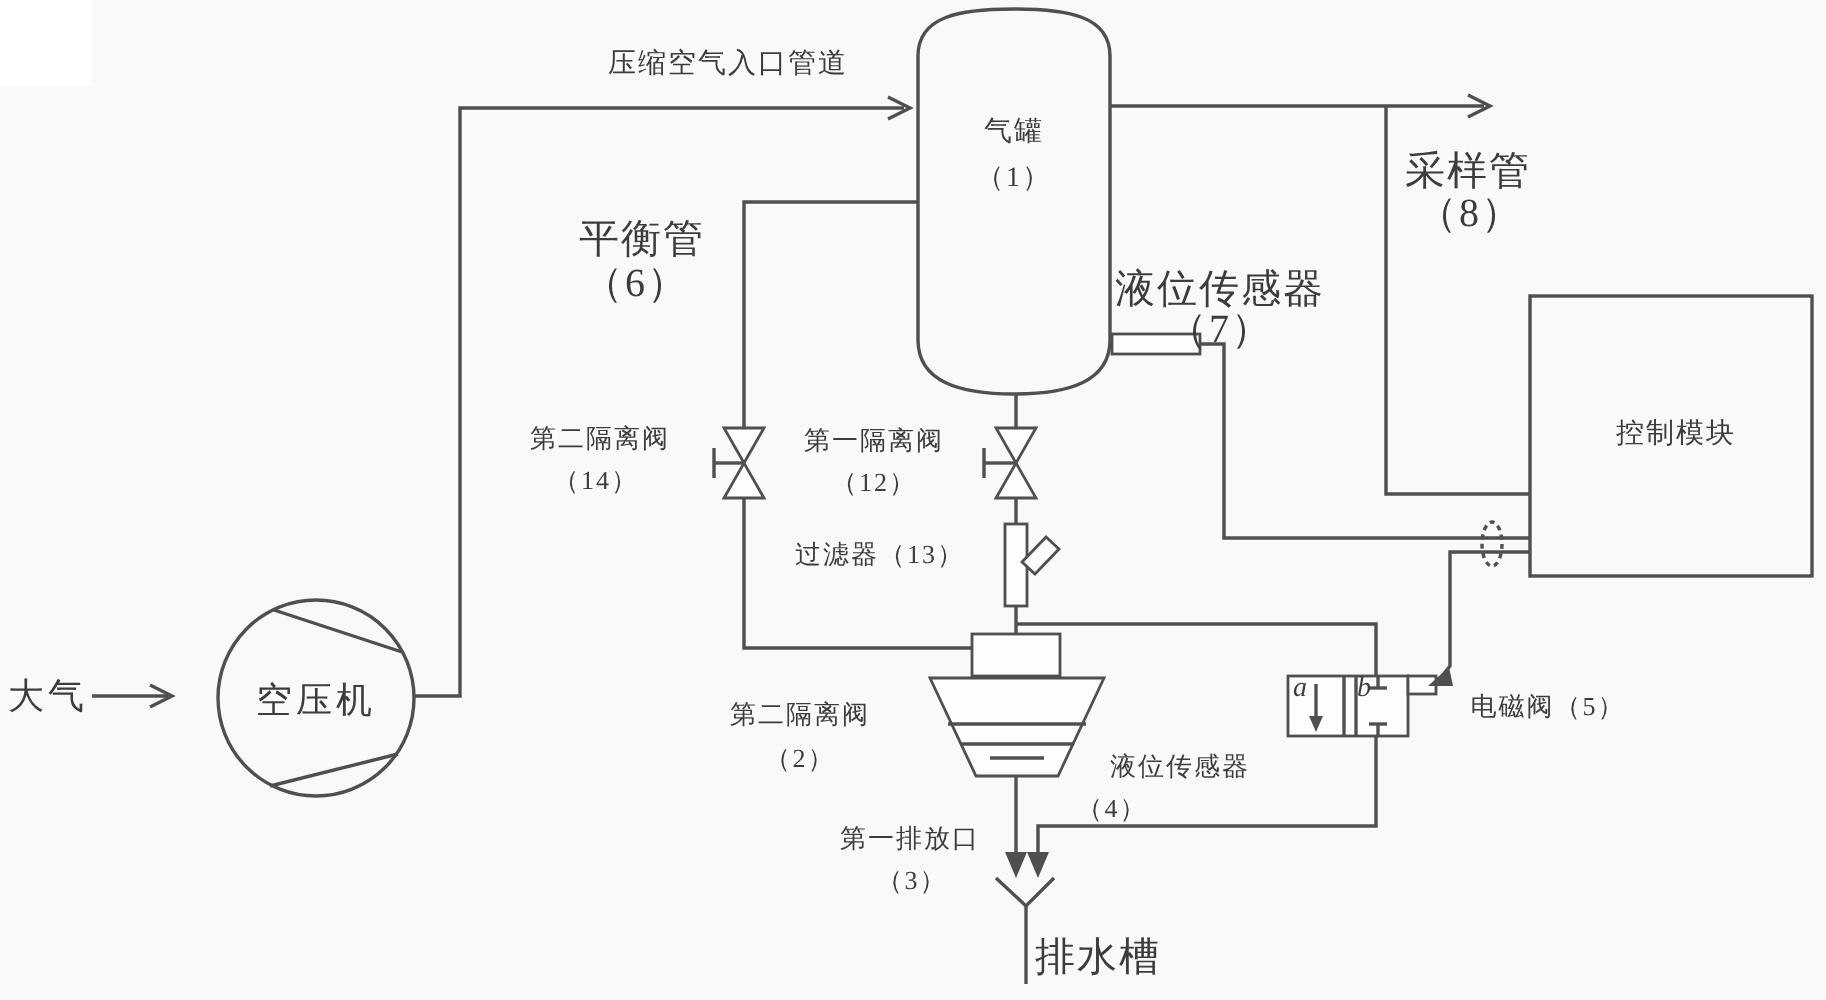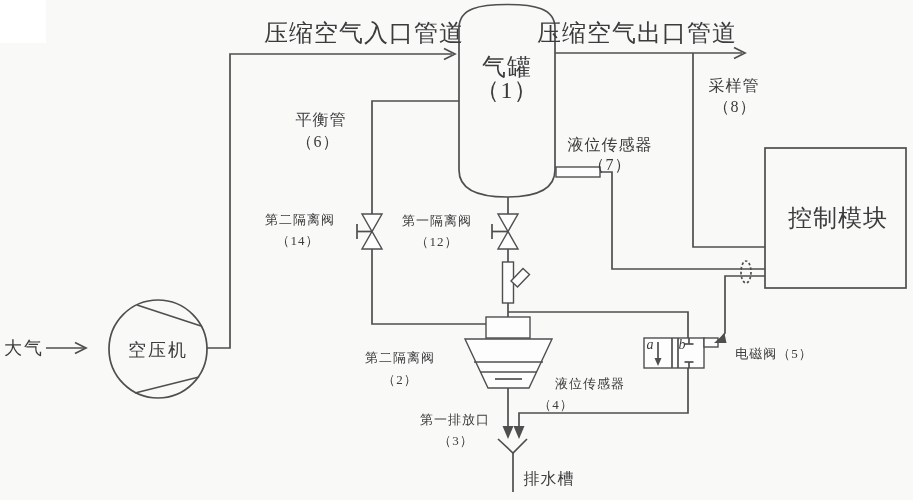--- a/index.html
+++ b/index.html
@@ -9,25 +9,25 @@
     position:relative; width:913px; height:500px;
     background:var(--bg); overflow:hidden;
   }
   .corner-patch { position:absolute; left:0; top:0; width:46px; height:43px; background:#ffffff; }
   svg.linework { position:absolute; left:0; top:0; }
   svg.linework .ln { stroke:var(--line); stroke-width:1.7; fill:none; }
   svg.linework .fl { stroke:var(--line); stroke-width:1.4; fill:#fdfdfd; }
   svg.linework .solid { fill:var(--line); stroke:none; }
   .lbl {
     position:absolute; color:var(--text); white-space:nowrap;
-    transform:translate(-50%,-50%); font-size:16px; letter-spacing:1px;
+    transform:translate(-50%,-50%); font-size:20px; letter-spacing:1px;
     line-height:1; user-select:none;
   }
   .s17 { font-size:13px; }
-  .s19 { font-size:24px; }
+  .s19 { font-size:14px; }
   .s20 { font-size:18px; letter-spacing:2px; }
   .port { font-size:14px; font-style:italic; letter-spacing:0; }
 </style>
 </head>
 <body>
 
 <div class="canvas">
   <div class="corner-patch"></div>
 
   <svg class="linework" width="913" height="500" viewBox="0 0 913 500">
@@ -134,34 +134,34 @@
       <polyline class="ln" points="765,276 725,276 725,333 721,338"></polyline>
       <polygon class="solid" points="714,343 724.5,333.5 726.5,343"></polygon>
     </g>
 
     <ellipse class="ln" cx="746" cy="272" rx="5" ry="11" stroke-dasharray="2.5,2.2"></ellipse>
   </svg>
 
   <div class="lbl s20" style="left:24px;top:348px">大气</div>
   <div class="lbl s20" style="left:158px;top:350px">空压机</div>
   <div class="lbl s19" style="left:364px;top:33px">压缩空气入口管道</div>
-  <div class="lbl s19" style="left:637px;top:33px">压缩空气出口管道</div>
   <div class="lbl s19" style="left:507px;top:67px">气罐</div>
   <div class="lbl s19" style="left:507px;top:90px">（1）</div>
   <div class="lbl" style="left:734px;top:86px">采样管</div>
   <div class="lbl" style="left:735px;top:107px">（8）</div>
   <div class="lbl" style="left:321px;top:120px">平衡管</div>
   <div class="lbl" style="left:318px;top:142px">（6）</div>
   <div class="lbl" style="left:610px;top:145px">液位传感器</div>
   <div class="lbl" style="left:610px;top:165px">（7）</div>
   <div class="lbl s19" style="left:838px;top:218px">控制模块</div>
   <div class="lbl s17" style="left:300px;top:219px">第二隔离阀</div>
   <div class="lbl s17" style="left:298px;top:240px">（14）</div>
   <div class="lbl s17" style="left:437px;top:220px">第一隔离阀</div>
   <div class="lbl s17" style="left:437px;top:241px">（12）</div>
+  <div class="lbl s17" style="left:440px;top:277px">过滤器（13）</div>
   <div class="lbl s17" style="left:400px;top:357px">第二隔离阀</div>
   <div class="lbl s17" style="left:400px;top:379px">（2）</div>
   <div class="lbl s17" style="left:590px;top:383px">液位传感器</div>
   <div class="lbl s17" style="left:556px;top:404px">（4）</div>
   <div class="lbl s17" style="left:455px;top:419px">第一排放口</div>
   <div class="lbl s17" style="left:456px;top:440px">（3）</div>
   <div class="lbl" style="left:549px;top:479px">排水槽</div>
   <div class="lbl s17" style="left:774px;top:353px">电磁阀（5）</div>
   <div class="lbl port" style="left:650px;top:345px">a</div>
   <div class="lbl port" style="left:682px;top:345px">b</div>

